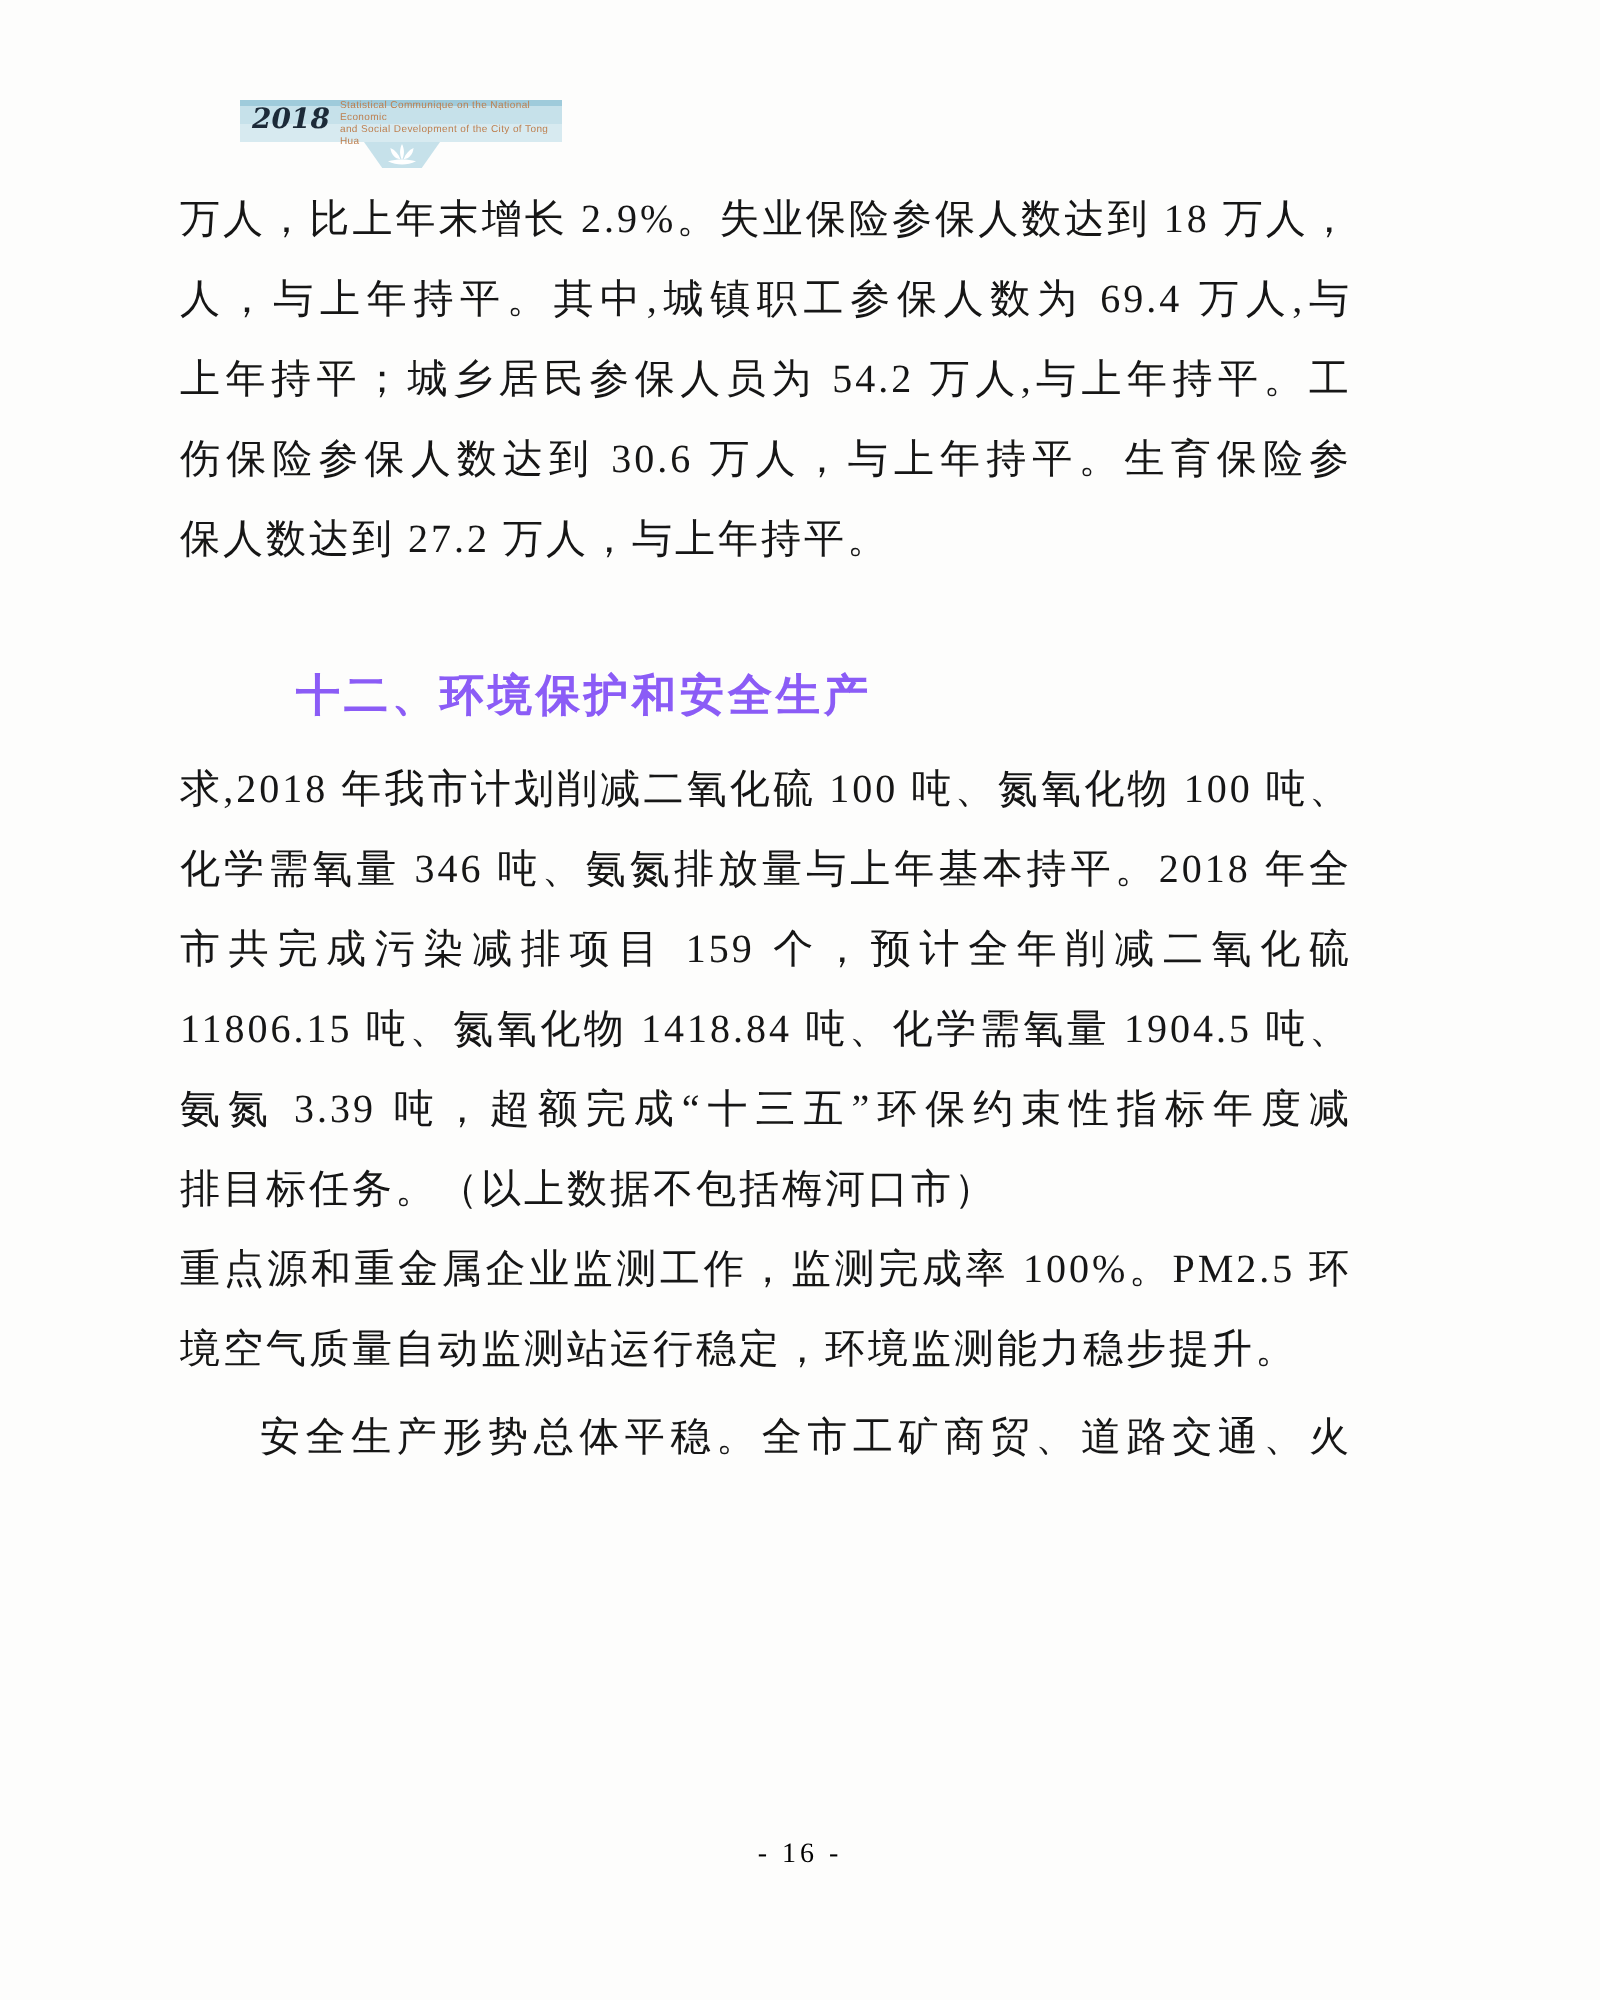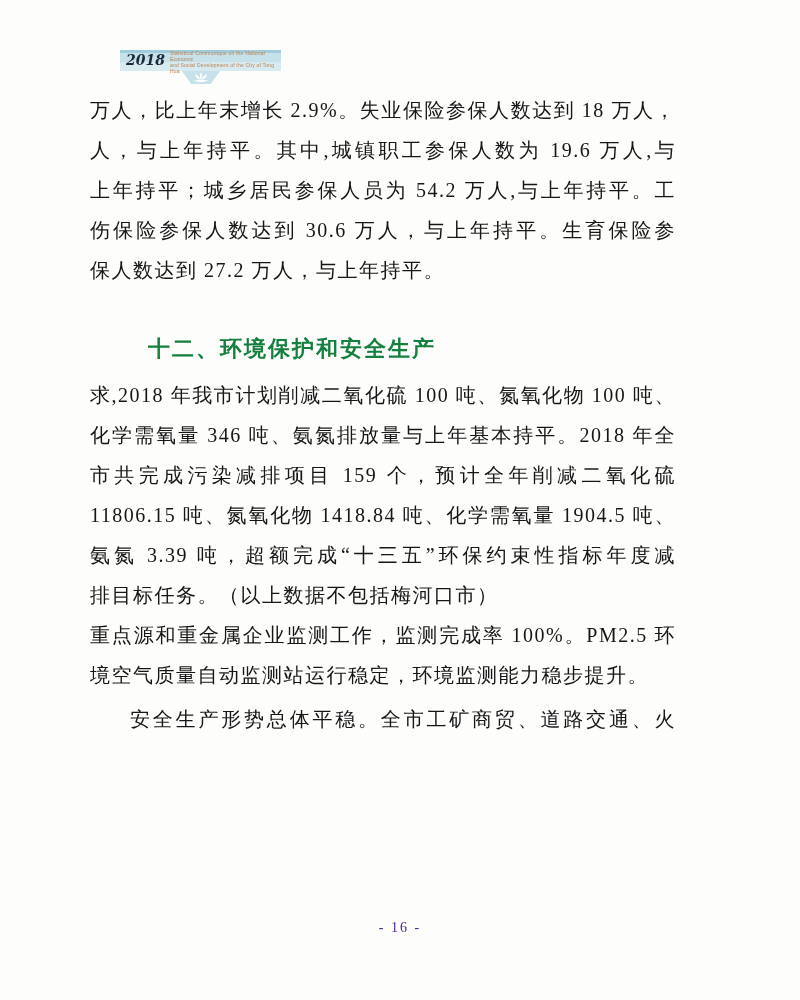--- a/index.html
+++ b/index.html
@@ -45,31 +45,31 @@
   .line{
     height:40px;line-height:40px;white-space:nowrap;
     text-align:justify;text-align-last:justify;
     overflow:hidden;
   }
   .line.last{text-align-last:left;}
   .line.indent{text-indent:2em;}
   .section-heading{
     margin-top:42px;height:34px;line-height:34px;
     font-family:"DejaVu Sans","Liberation Sans",sans-serif;
-    font-weight:bold;font-size:22px;color:#15803d;
+    font-weight:bold;font-size:22px;color:#8b5cf6;
     padding-left:58px;letter-spacing:2px;
   }
   .para{margin:0;}
   .para.p2{margin-top:9px;}
   .para.p4{margin-top:4px;}
   
   .page-footer{
     position:absolute;left:0;top:920px;width:800px;
     text-align:center;
-    font-size:14px;letter-spacing:2px;color:#4c1d95;
+    font-size:14px;letter-spacing:2px;color:#000000;
   }
 </style>
 </head>
 <body>
 
 <div class="banner">
   <span class="banner-year">2018</span>
   <span class="banner-subtitle">
     <span>Statistical Communique on the National Economic</span><br>
     <span>and Social Development of the City of Tong Hua</span>
@@ -81,21 +81,21 @@
     <path d="M3.2 2 C5.5 3 7.3 5 8.2 7.6 C5.4 7.4 3.6 5.2 3.2 2 Z" fill="#ffffff"></path>
     <path d="M14.8 2 C12.5 3 10.7 5 9.8 7.6 C12.6 7.4 14.4 5.2 14.8 2 Z" fill="#ffffff"></path>
     <path d="M2 8.6 C6.5 10.8 11.5 10.8 16 8.6 C11.5 7.4 6.5 7.4 2 8.6 Z" fill="#ffffff"></path>
   </svg>
 </div>
 
 <div class="page-body">
 
   <div class="para p1">
     <div class="line">万人，比上年末增长 2.9%。失业保险参保人数达到 18 万人，</div>
-    <div class="line">人，与上年持平。其中,城镇职工参保人数为 19.6 万人,与</div>
+    <div class="line">人，与上年持平。其中,城镇职工参保人数为 69.4 万人,与</div>
     <div class="line">上年持平；城乡居民参保人员为 54.2 万人,与上年持平。工</div>
     <div class="line">伤保险参保人数达到 30.6 万人，与上年持平。生育保险参</div>
     <div class="line last">保人数达到 27.2 万人，与上年持平。</div>
   </div>
 
   <div class="section-heading">十二、环境保护和安全生产</div>
 
   <div class="para p2">
     <div class="line">求,2018 年我市计划削减二氧化硫 100 吨、氮氧化物 100 吨、</div>
     <div class="line">化学需氧量 346 吨、氨氮排放量与上年基本持平。2018 年全</div>

